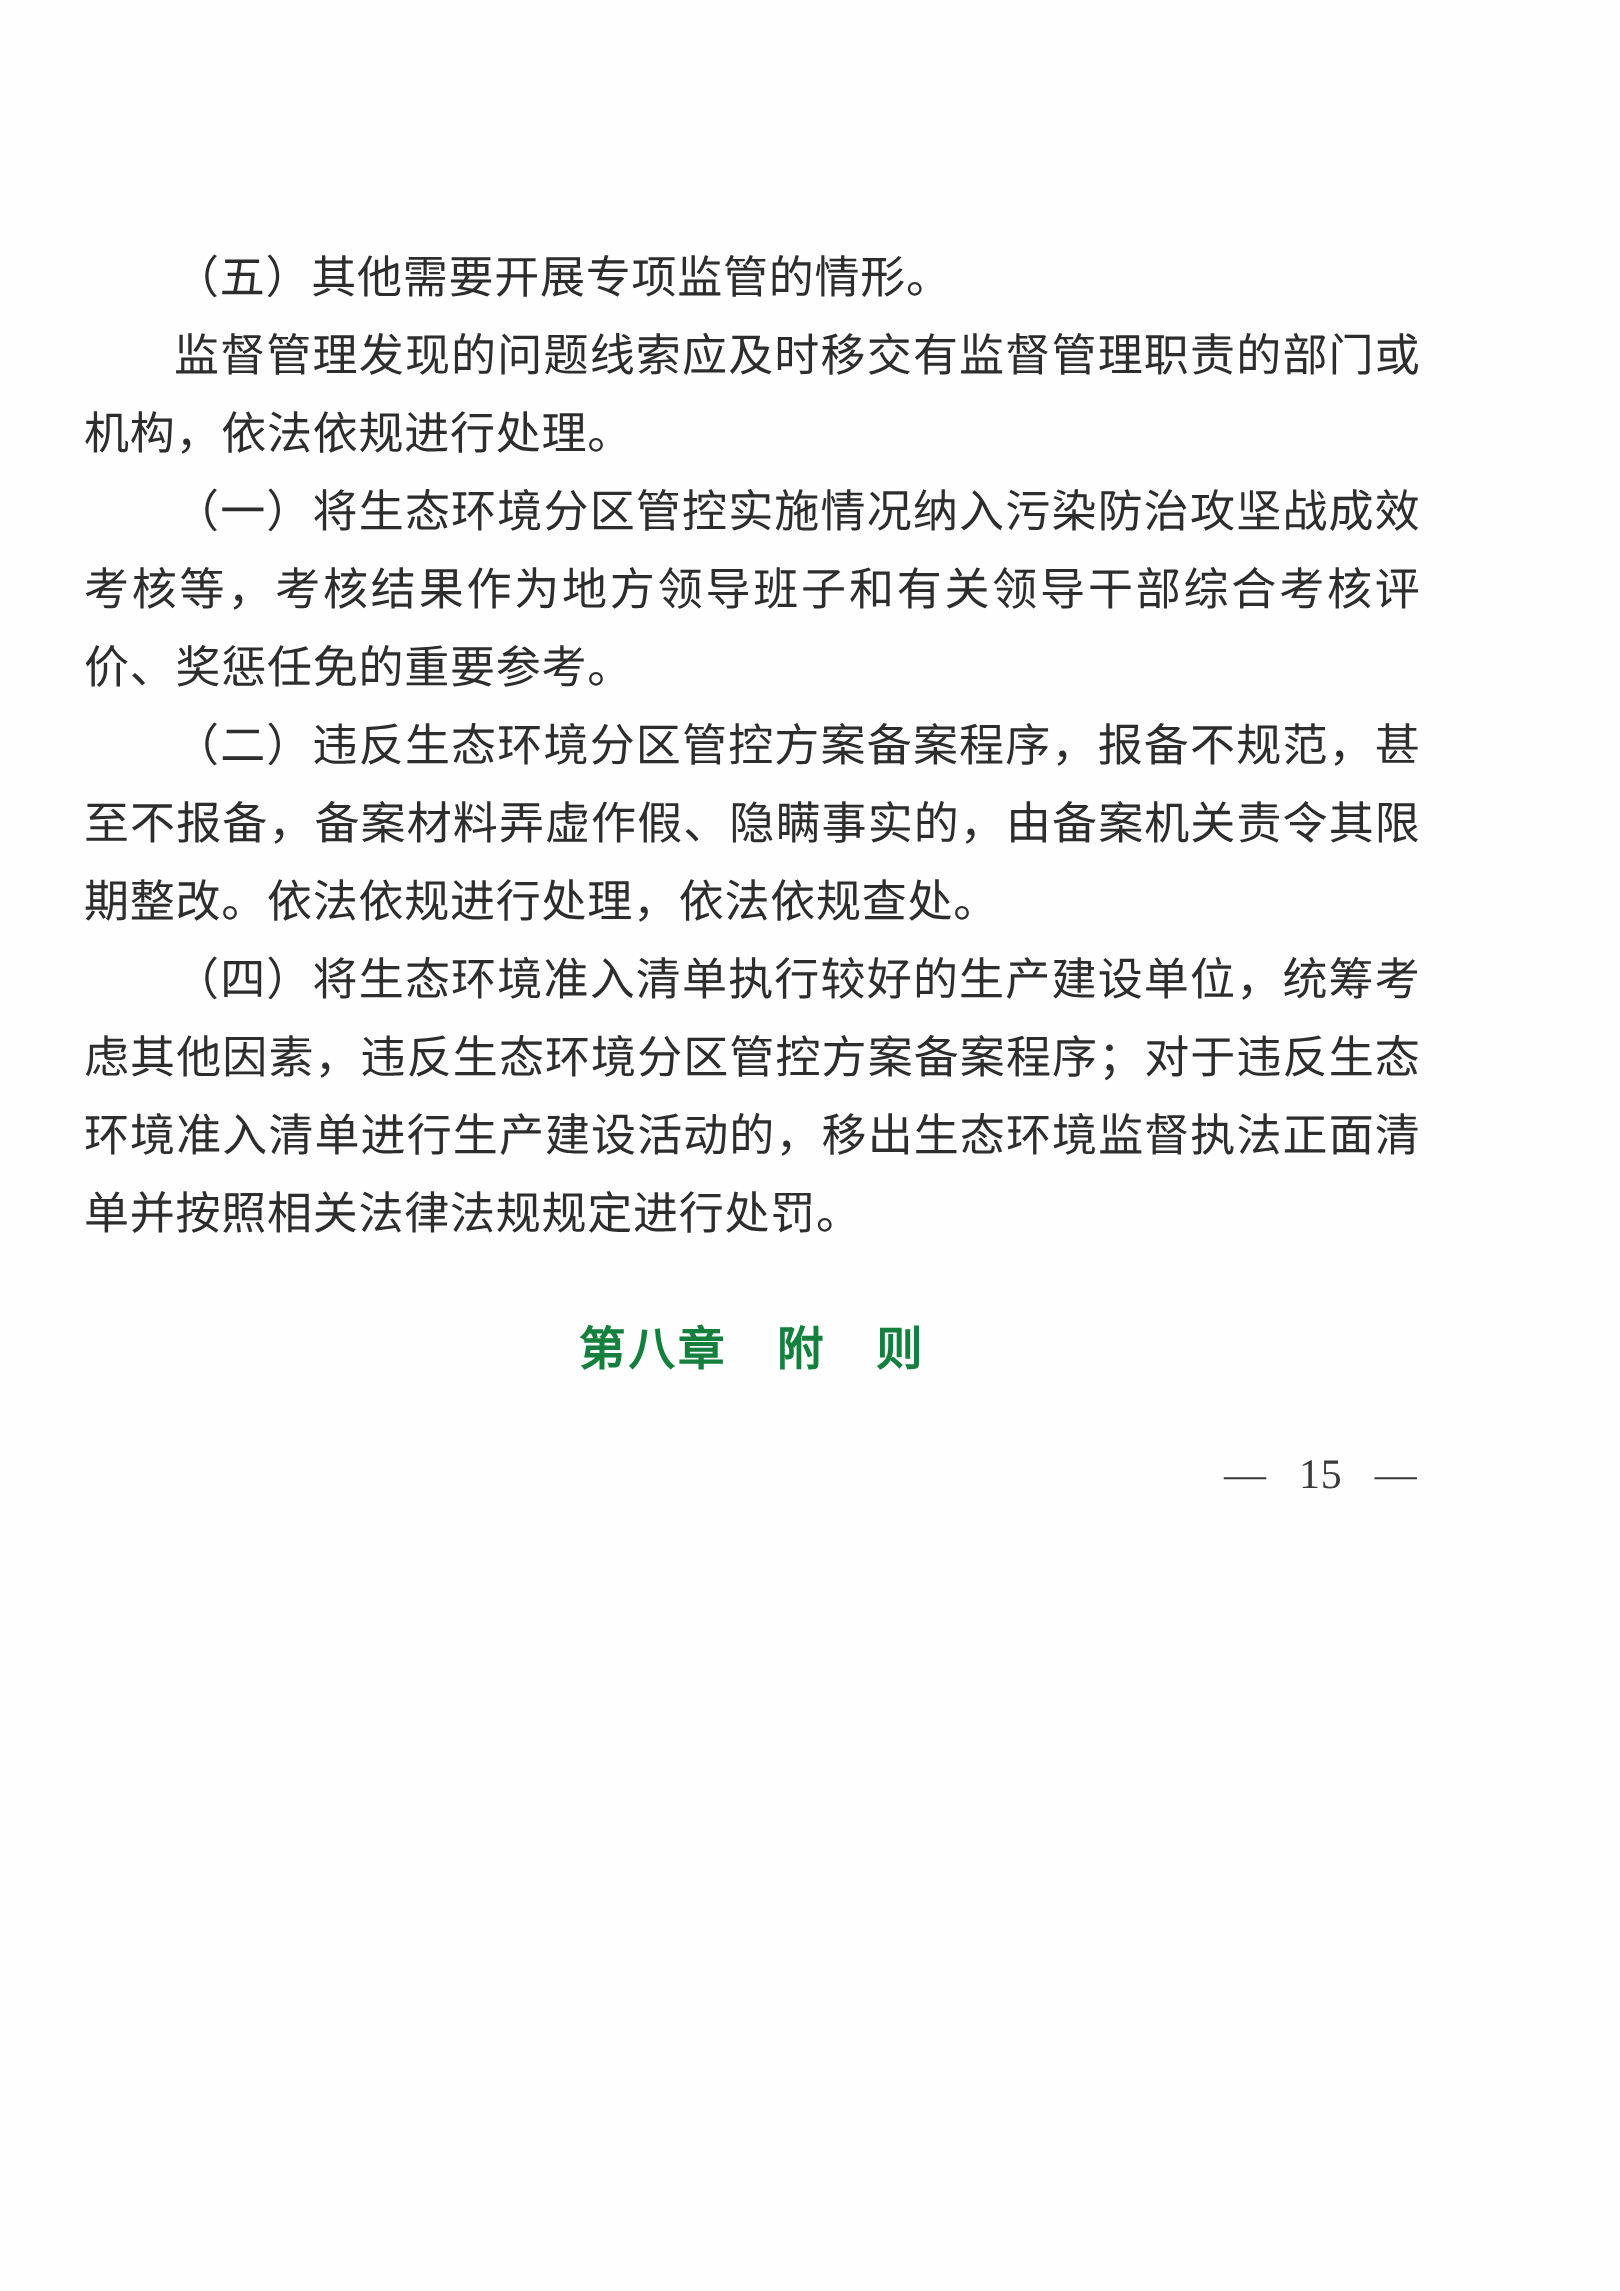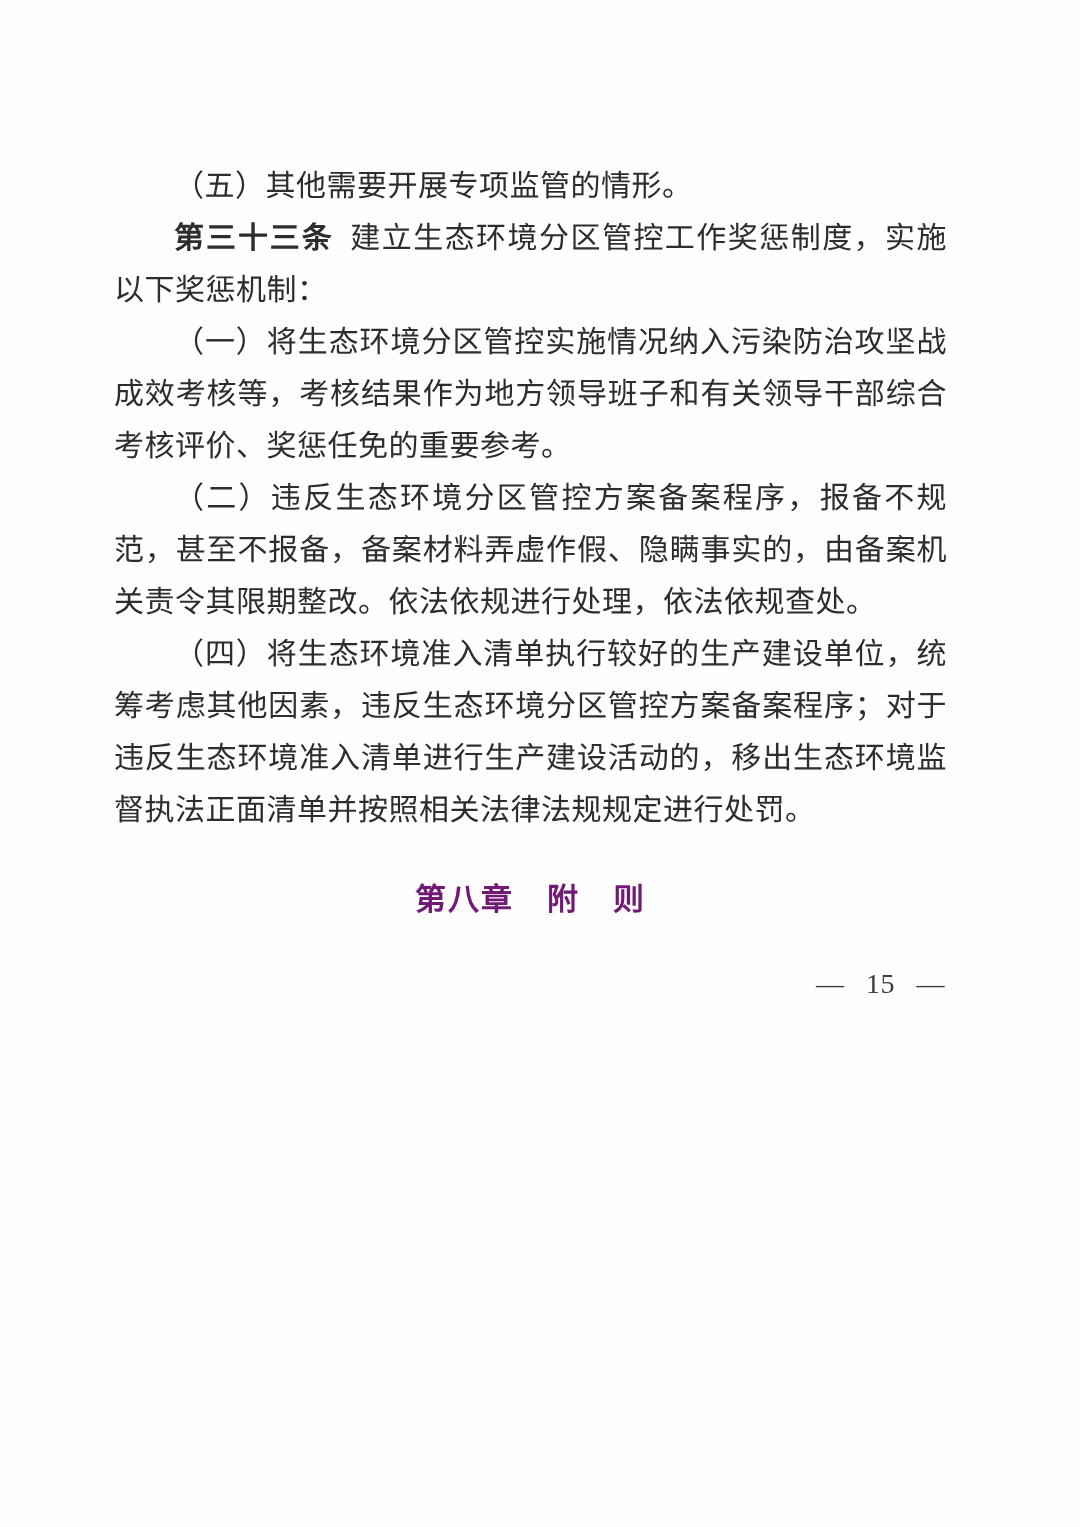--- a/index.html
+++ b/index.html
@@ -11,21 +11,21 @@
     height: 1527px;
     background: #ffffff;
     overflow: hidden;
     font-family: "Liberation Serif", serif;
   }
   .page {
     box-sizing: border-box;
     width: 1080px;
     height: 1527px;
     background: #fefefe;
-    padding: 160px 133px 0 114px;
+    padding: 160px 133px 0 56px;
     color: #2d2d2d;
   }
   .doc-body {
     font-size: 30px;
     line-height: 52px;
     text-align: justify;
     text-justify: inter-ideograph;
     letter-spacing: 0.5px;
   }
   .para {
@@ -40,43 +40,43 @@
   }
   .chapter-heading {
     margin: 36px 0 34px 0;
     text-align: center;
     text-indent: 0;
     font-family: "Liberation Sans", sans-serif;
     font-weight: 700;
     font-size: 31px;
     line-height: 56px;
     letter-spacing: 2px;
-    color: #701a75;
+    color: #15803d;
   }
   .page-number {
     margin-top: 8px;
     text-align: right;
     text-indent: 0;
     font-size: 28px;
     line-height: 44px;
     word-spacing: 14px;
     color: #3a3a3a;
     padding-right: 2px;
   }
 </style>
 </head>
 <body>
 
 <div class="page">
   <div class="doc-body">
 
     <p class="para">（五）其他需要开展专项监管的情形。</p>
 
+    <p class="para">监督管理发现的问题线索应及时移交有监督管理职责的部门或机构，依法依规进行处理。</p>
 
-    <p class="para"><span class="article-label">第三十三条</span><span>建立生态环境分区管控工作奖惩制度，实施以下奖惩机制：</span></p>
 
     <p class="para">（一）将生态环境分区管控实施情况纳入污染防治攻坚战成效考核等，考核结果作为地方领导班子和有关领导干部综合考核评价、奖惩任免的重要参考。</p>
 
     <p class="para">（二）违反生态环境分区管控方案备案程序，报备不规范，甚至不报备，备案材料弄虚作假、隐瞒事实的，由备案机关责令其限期整改。依法依规进行处理，依法依规查处。</p>
 
 
     <p class="para">（四）将生态环境准入清单执行较好的生产建设单位，统筹考虑其他因素，违反生态环境分区管控方案备案程序；对于违反生态环境准入清单进行生产建设活动的，移出生态环境监督执法正面清单并按照相关法律法规规定进行处罚。</p>
 
     <p class="para chapter-heading">第八章　附　则</p>
 

